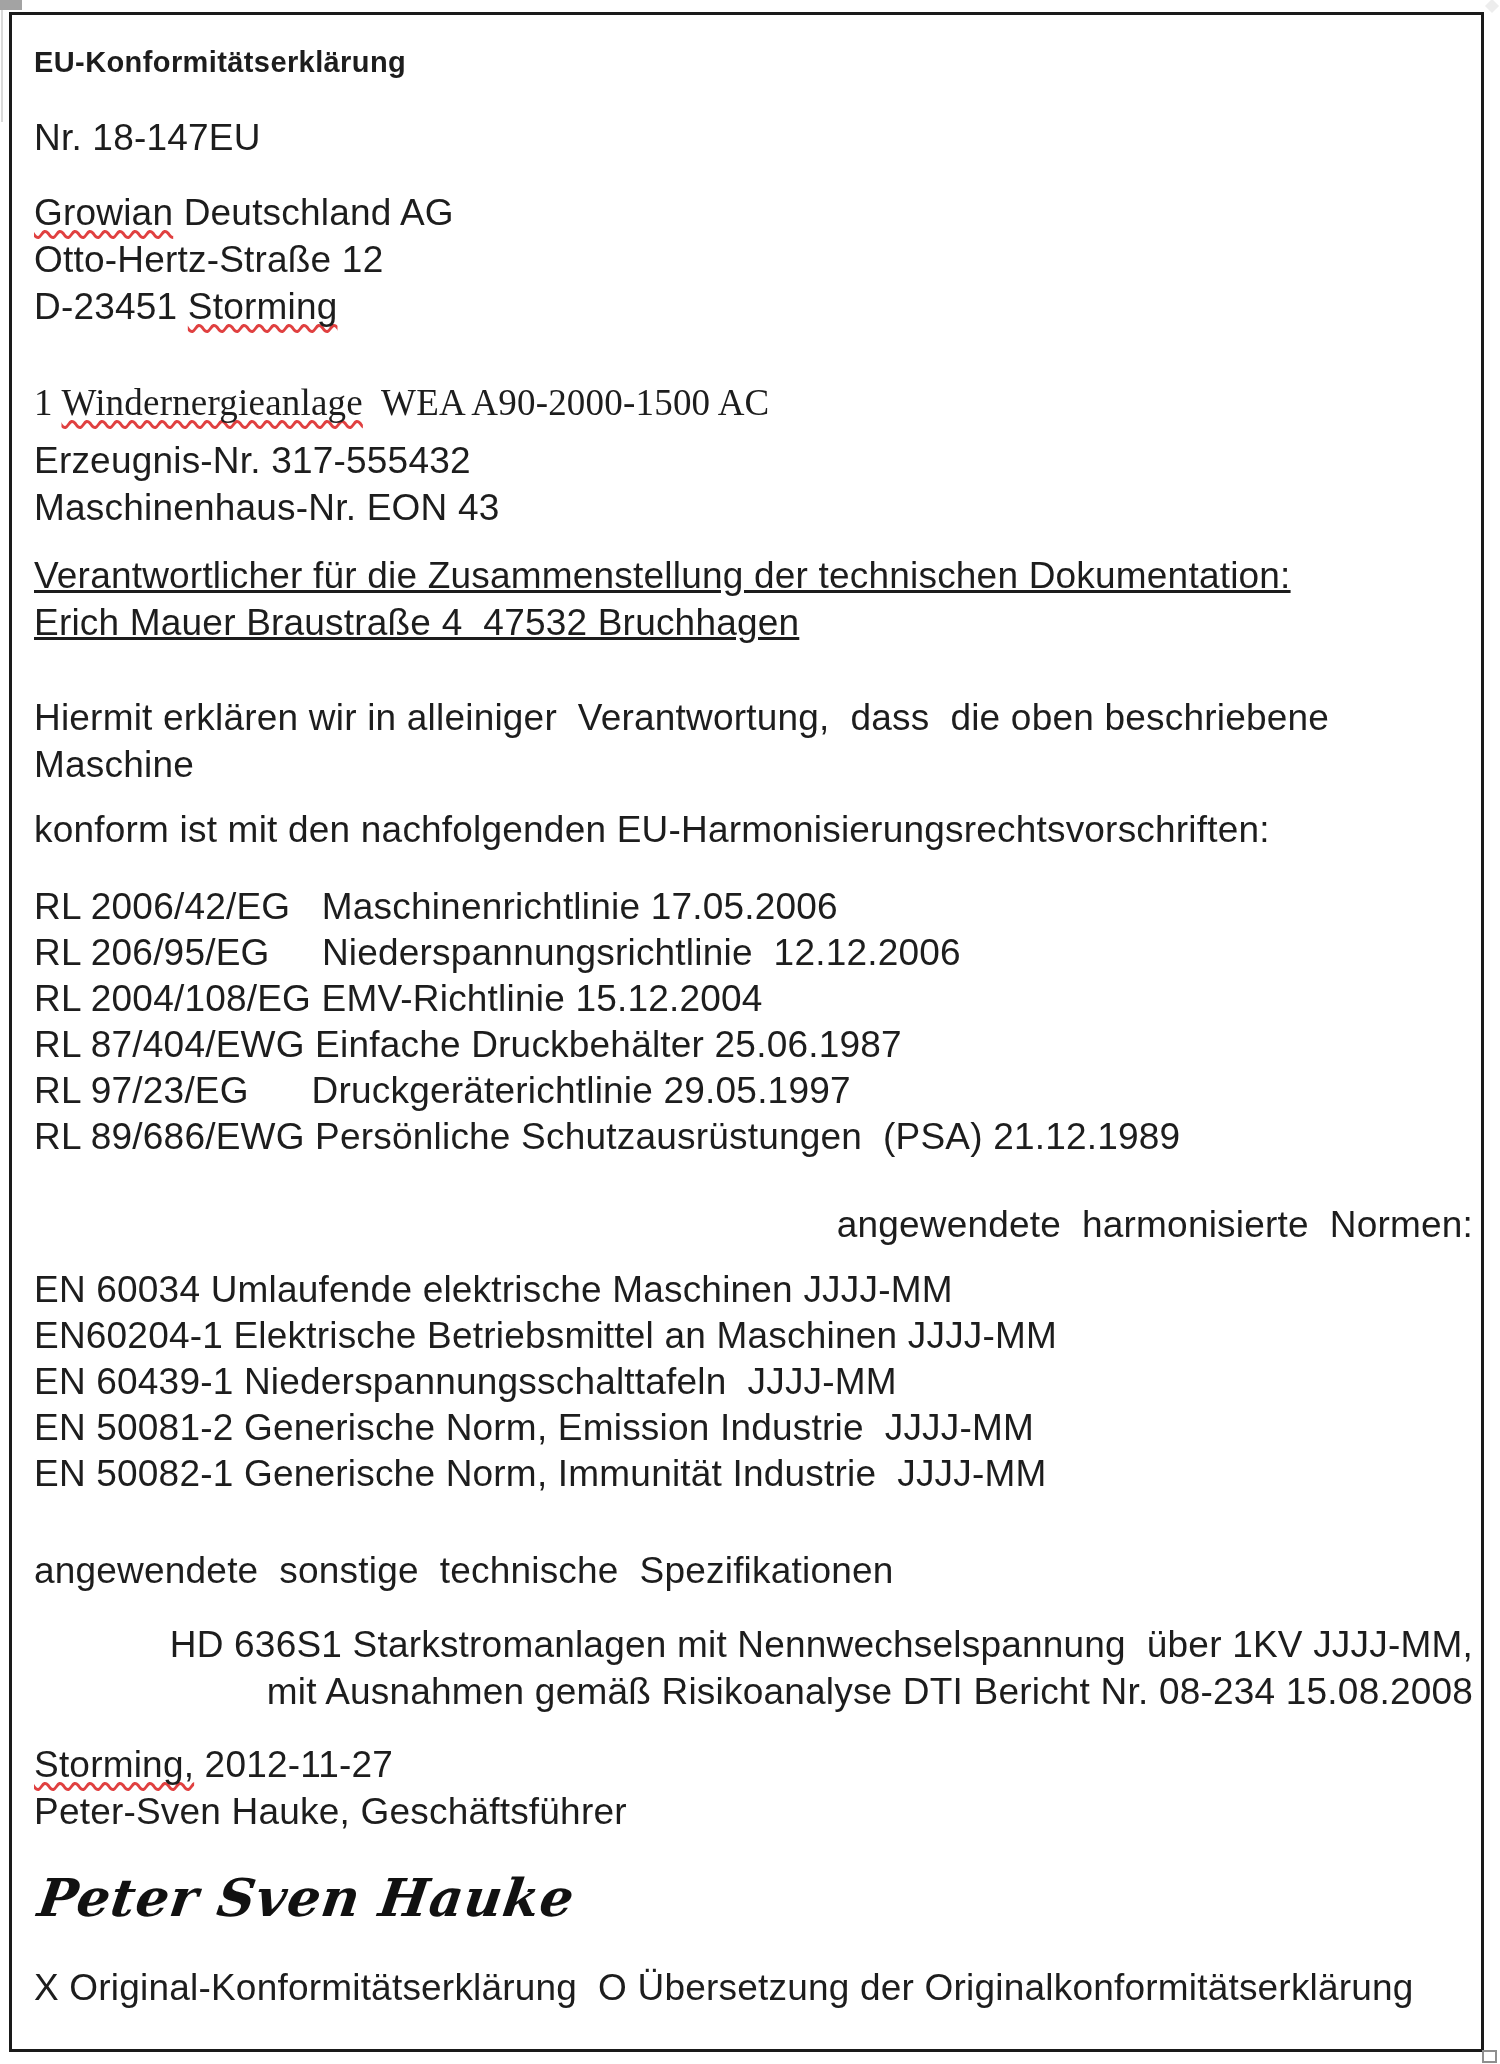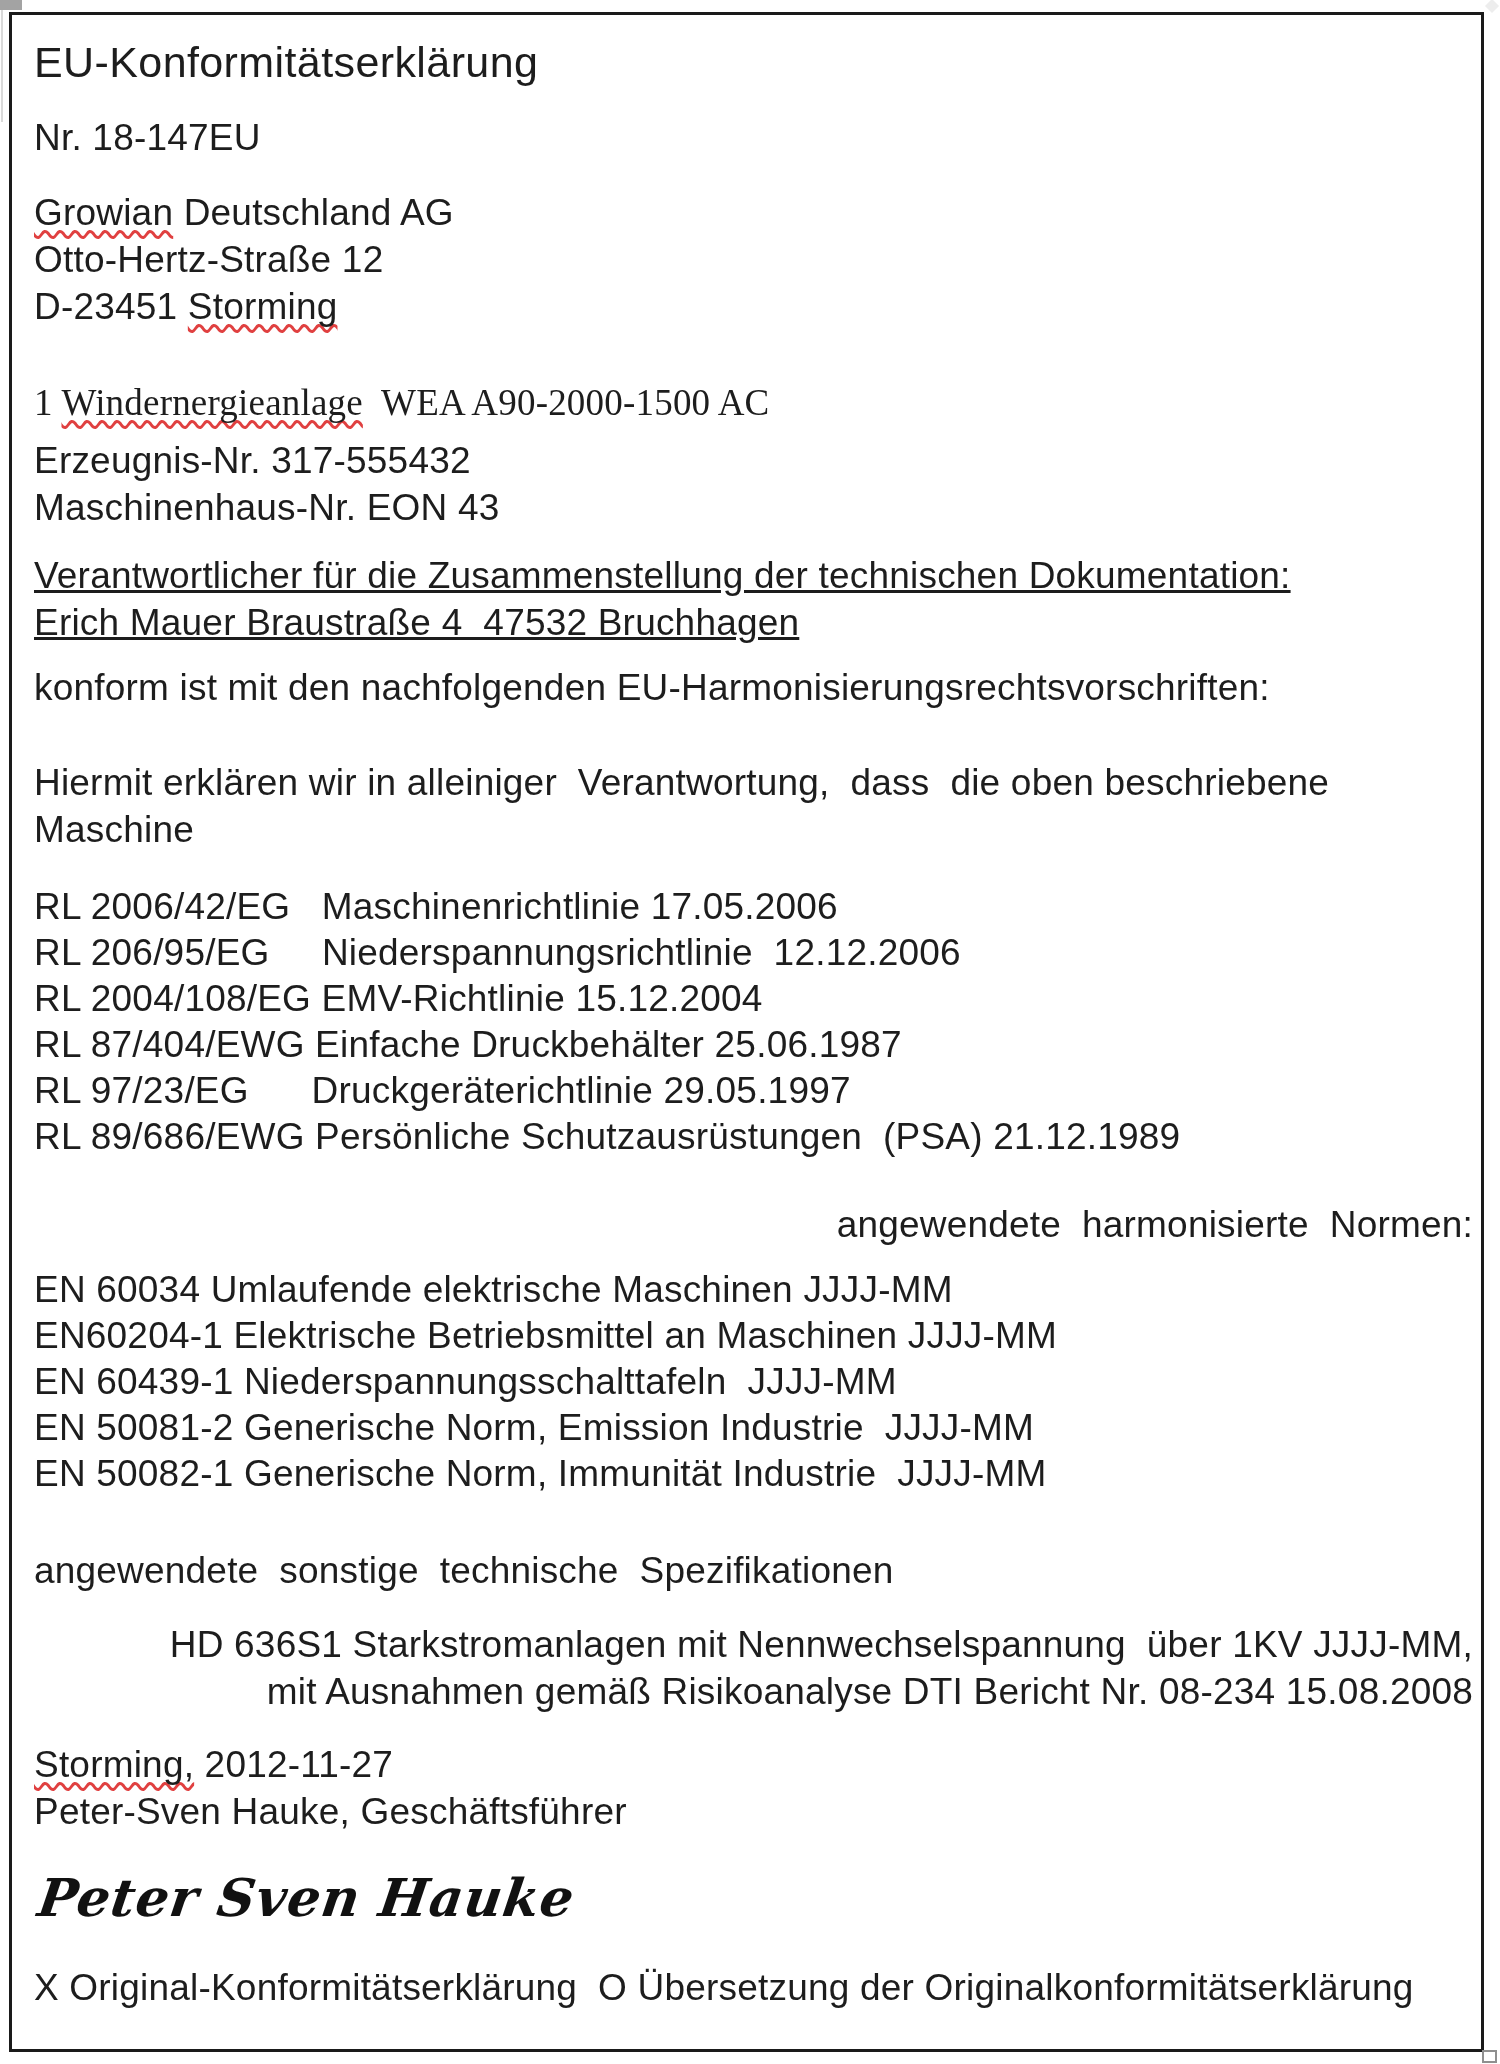--- a/index.html
+++ b/index.html
@@ -19,21 +19,21 @@
   .page {
     position:absolute; left:9px; top:12px; width:1475px; height:2040px;
     box-sizing:border-box; border:3px solid #1a1a1a; background:#ffffff; overflow:hidden;
   }
   .content { padding:21px 8px 0 22px; }
   .t { white-space:pre; }
   p, h1, ul, .block { margin:0; padding:0; }
   .content, .content p, .content li, .content .line {
     font-size:37px; line-height:47px; letter-spacing:0.2px;
   }
-  h1.title { font-size:43px; line-height:52px; font-weight:400; letter-spacing:0.4px; }
+  h1.title { font-size:29px; line-height:52px; font-weight:700; letter-spacing:0.4px; }
   ul.list { list-style:none; }
   ul.list li { line-height:46px; }
   .misspelled {
     text-decoration-line:underline;
     text-decoration-style:wavy;
     text-decoration-color:#e04040;
     text-decoration-thickness:2.5px;
     text-underline-offset:5px;
     text-decoration-skip-ink:none;
   }
@@ -80,24 +80,24 @@
     </div>
 
     <p class="p-product"><span class="t">1 </span><span class="t misspelled">Windernergieanlage</span><span class="t">  WEA A90-2000-1500 AC</span></p>
 
     <p class="t p-ids">Erzeugnis-Nr. 317-555432
 Maschinenhaus-Nr. EON 43</p>
 
     <p class="t p-resp">Verantwortlicher für die Zusammenstellung der technischen Dokumentation:
 Erich Mauer Braustraße 4  47532 Bruchhagen</p>
 
-    <p class="t p-konform">konform ist mit den nachfolgenden EU-Harmonisierungsrechtsvorschriften:</p>
-
     <p class="t p-decl">Hiermit erklären wir in alleiniger  Verantwortung,  dass  die oben beschriebene
 Maschine</p>
+
+    <p class="t p-konform">konform ist mit den nachfolgenden EU-Harmonisierungsrechtsvorschriften:</p>
 
     <ul class="list p-rl">
       <li class="t">RL 2006/42/EG   Maschinenrichtlinie 17.05.2006</li>
       <li class="t">RL 206/95/EG     Niederspannungsrichtlinie  12.12.2006</li>
       <li class="t">RL 2004/108/EG EMV-Richtlinie 15.12.2004</li>
       <li class="t">RL 87/404/EWG Einfache Druckbehälter 25.06.1987</li>
       <li class="t">RL 97/23/EG      Druckgeräterichtlinie 29.05.1997</li>
       <li class="t">RL 89/686/EWG Persönliche Schutzausrüstungen  (PSA) 21.12.1989</li>
     </ul>
 

